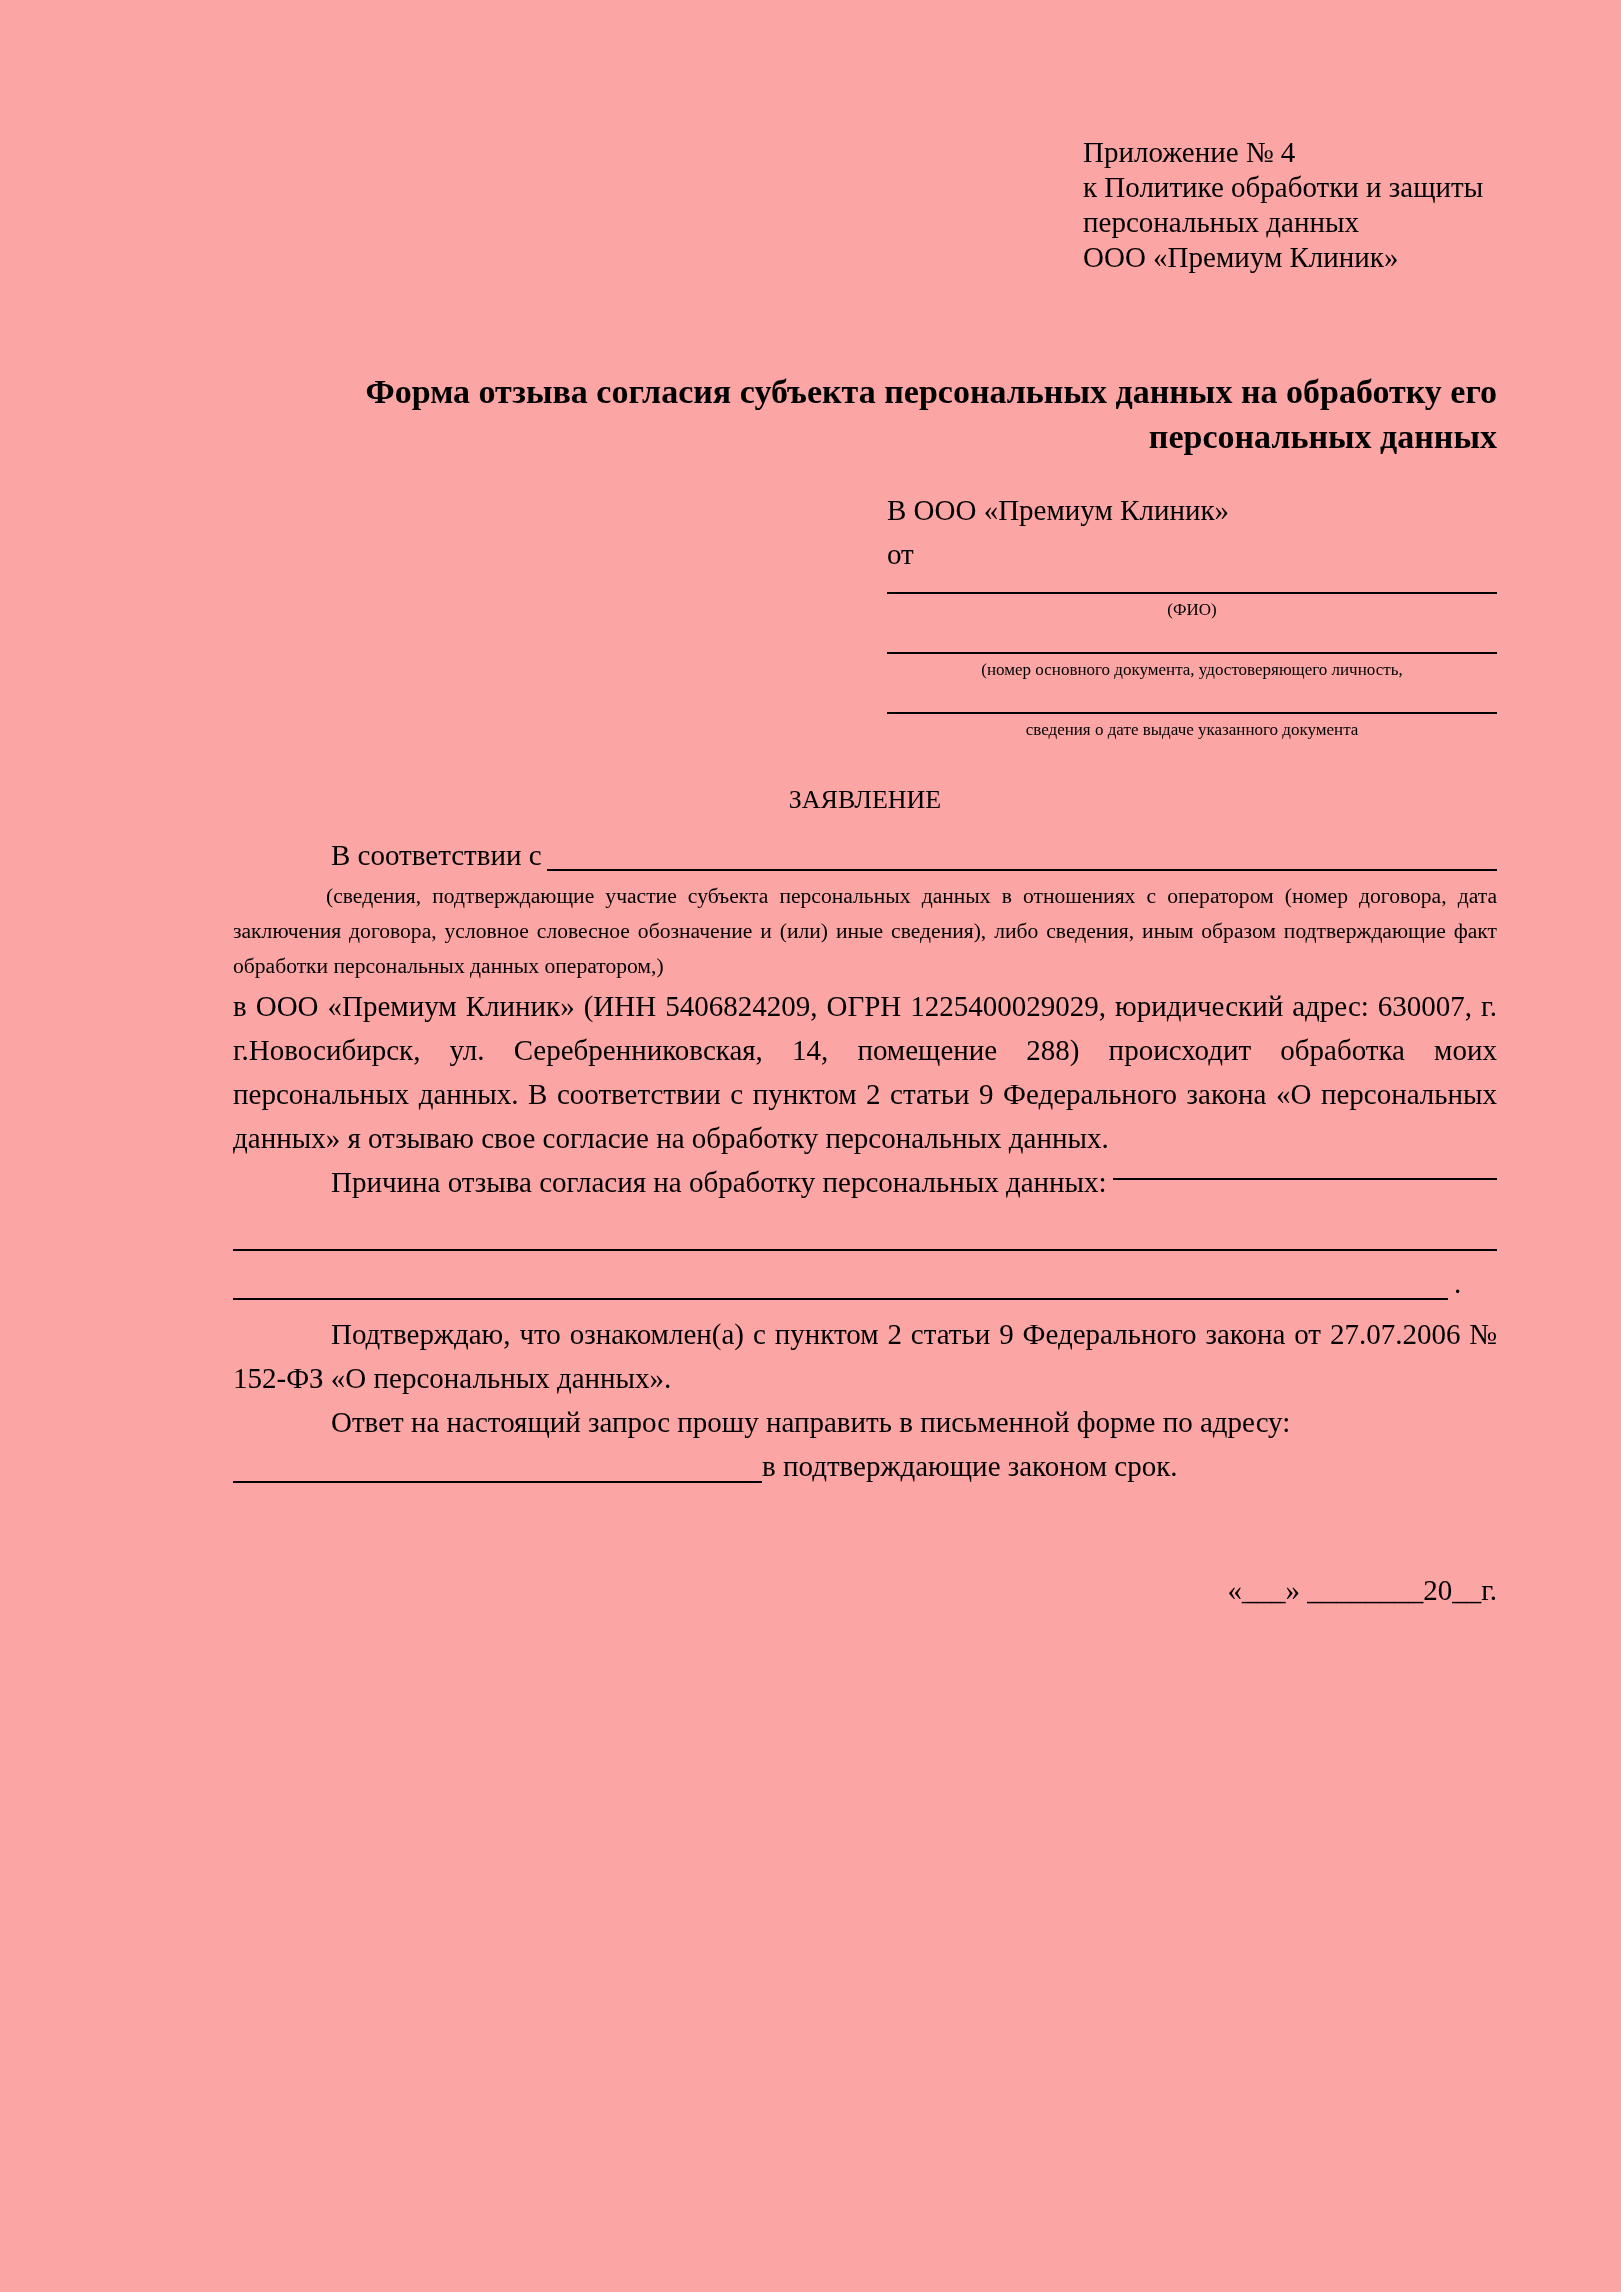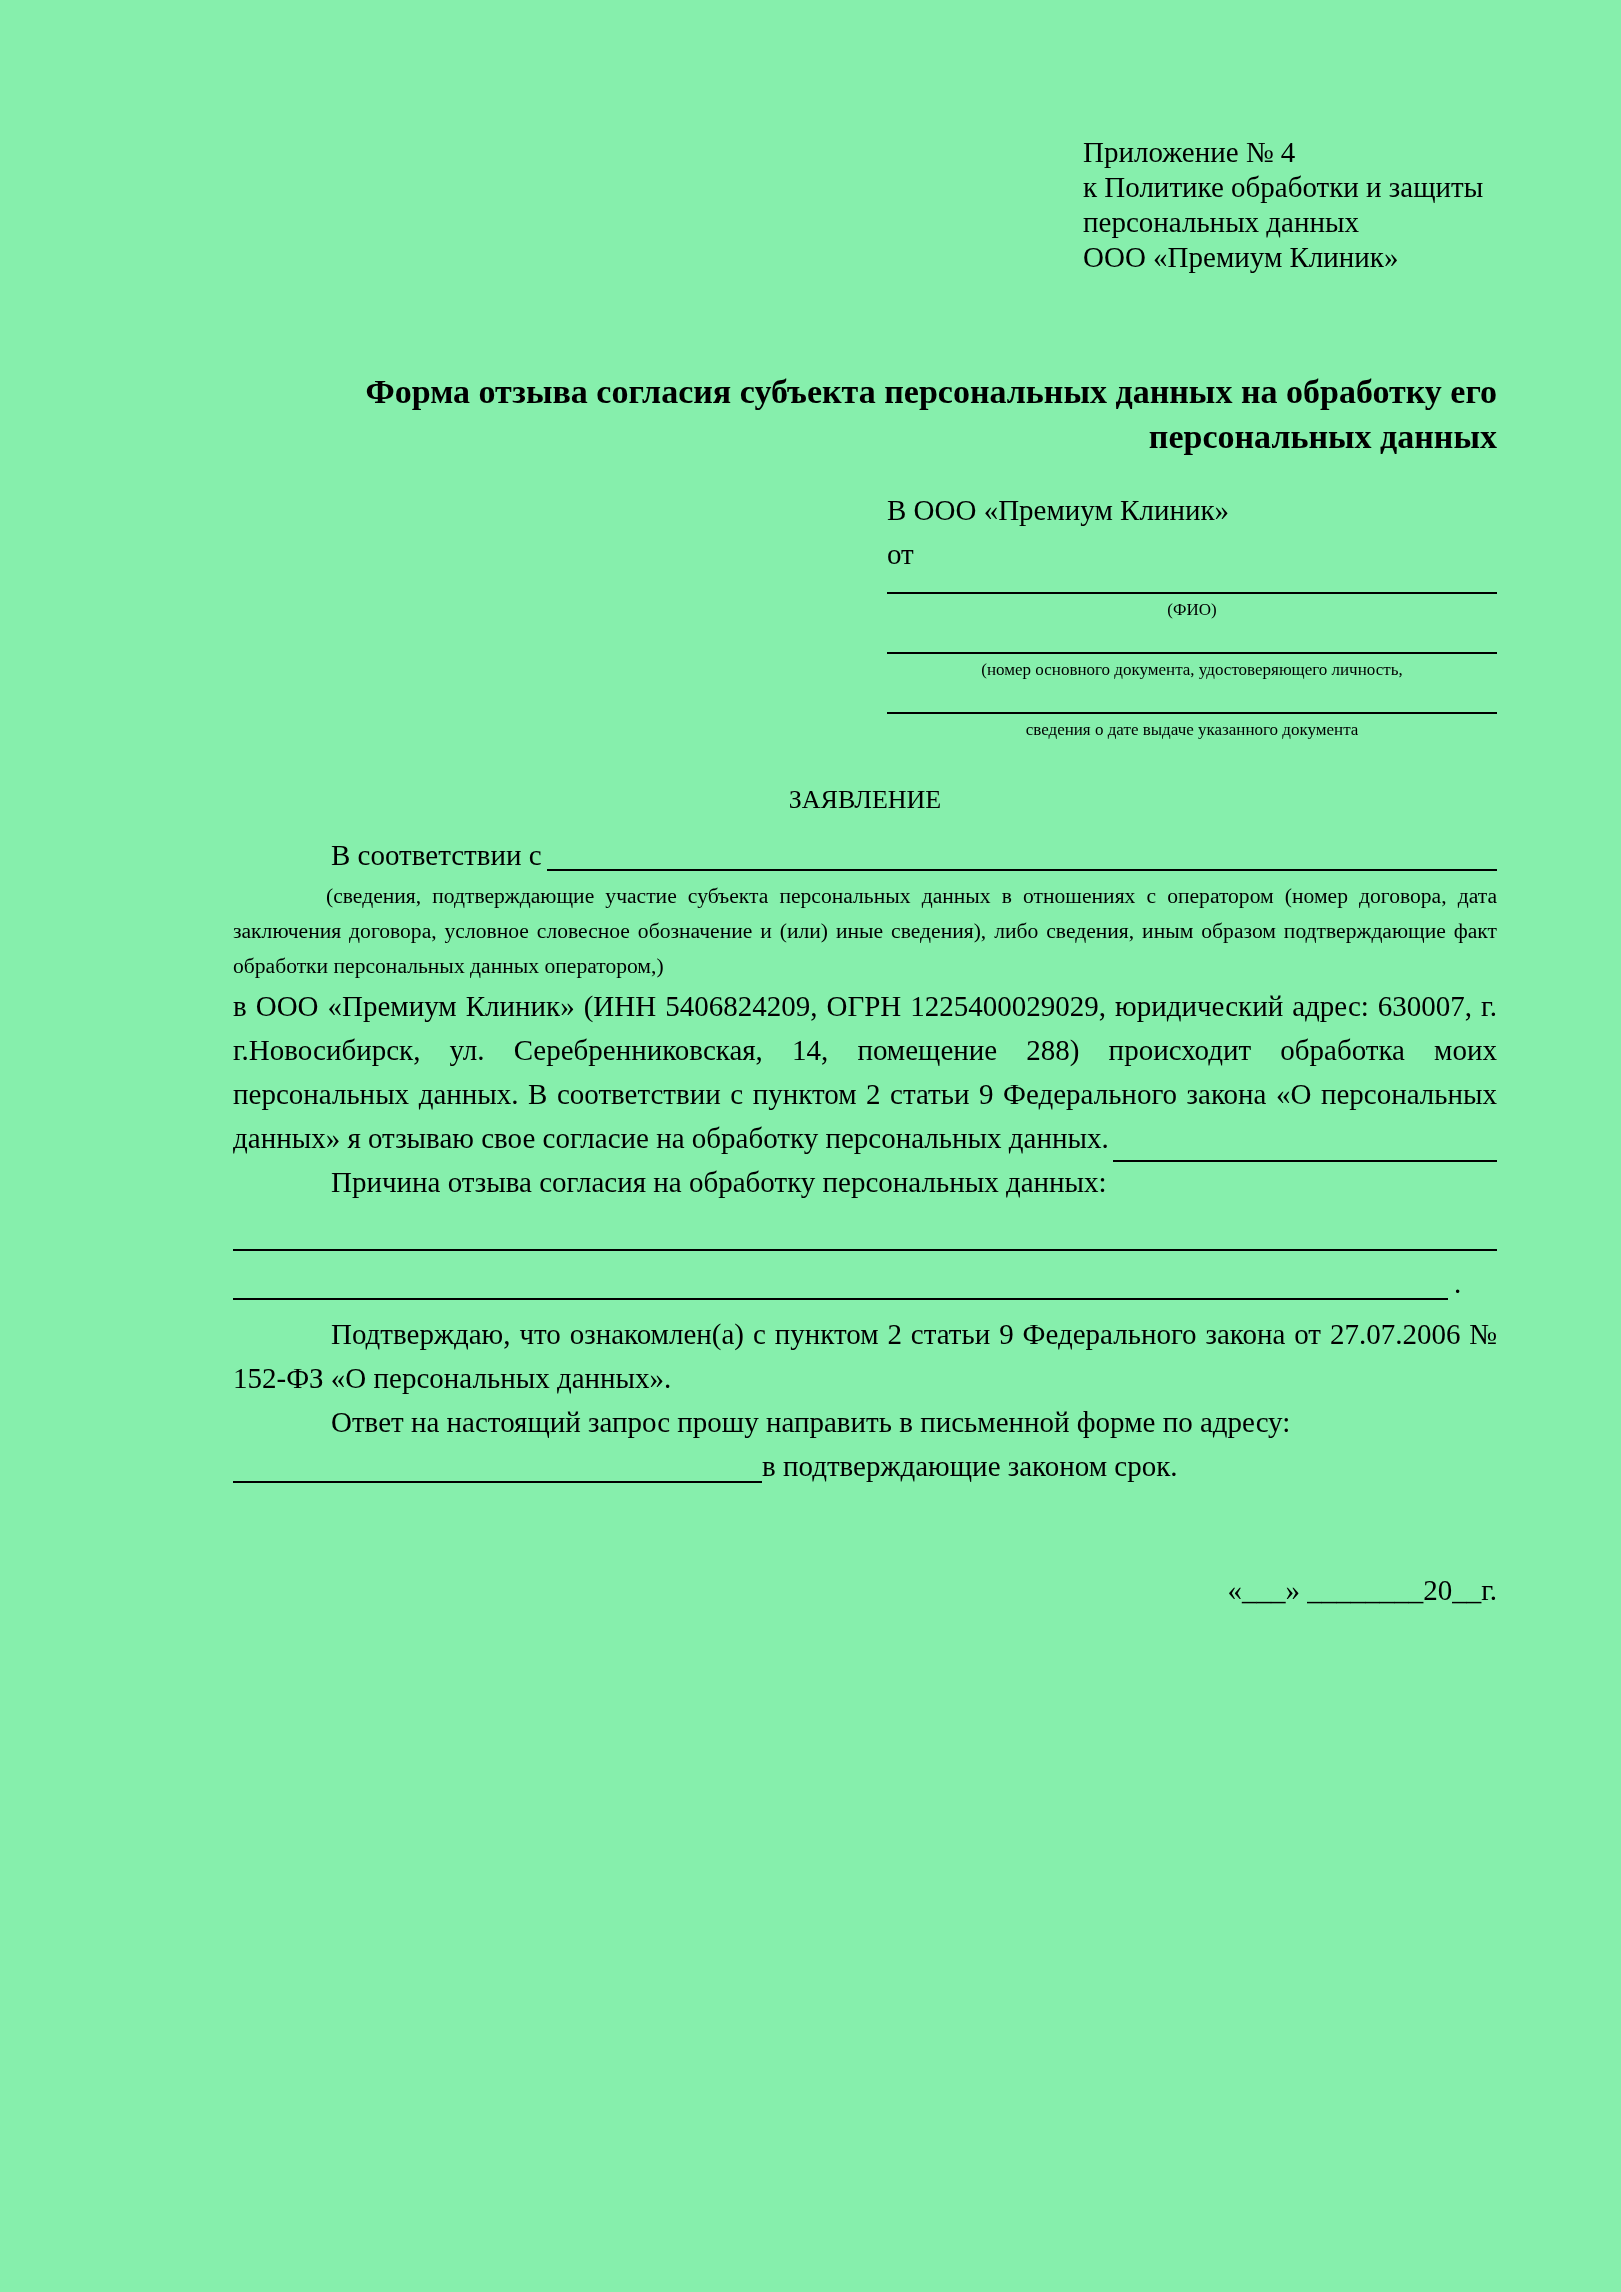--- a/index.html
+++ b/index.html
@@ -1,20 +1,20 @@
 <!DOCTYPE html>
 <html><head>
 <meta charset="utf-8">
 <style>
   html, body { margin: 0; padding: 0; background: #ffffff; }
   .page {
     position: relative;
     width: 1621px;
     height: 2293px;
-    background: #86efac;
+    background: #fca5a5;
     color: #000000;
     font-family: "Liberation Serif", "DejaVu Serif", serif;
     font-size: 29px;
     box-sizing: border-box;
     padding: 135px 124px 0 233px;
     overflow: hidden;
   }
 
   
   .top-note { margin-left: 850px; line-height: 35px; }
@@ -47,21 +47,21 @@
   .intro-text { padding-left: 98px; white-space: nowrap; }
   .fill { flex: 1; border-bottom: 2.9px solid #000; margin-bottom: 5.9px; margin-left: 5.9px; }
   .footnote {
     font-size: 21.6px;
     line-height: 35px;
     text-align: justify;
     text-indent: 93px;
     margin-top: 2px;
   }
   .body-para { text-align: justify; line-height: 44px; margin: 0; }
-  .reason-row { display: flex; align-items: flex-start; }
+  .reason-row { display: flex; align-items: center; }
   .reason-text { padding-left: 98px; white-space: nowrap; }
 
   .blank-row { height: 45px; border-bottom: 2.9px solid #000; }
   .blank-row2 { display: flex; align-items: flex-end; height: 49px; }
   .blank-fill { flex: 1; border-bottom: 2.9px solid #000; }
   .period-cell { width: 43px; padding-left: 5.9px; line-height: 33px; }
 
   .confirm-para, .reply-para {
     text-align: justify;
     text-indent: 98px;

